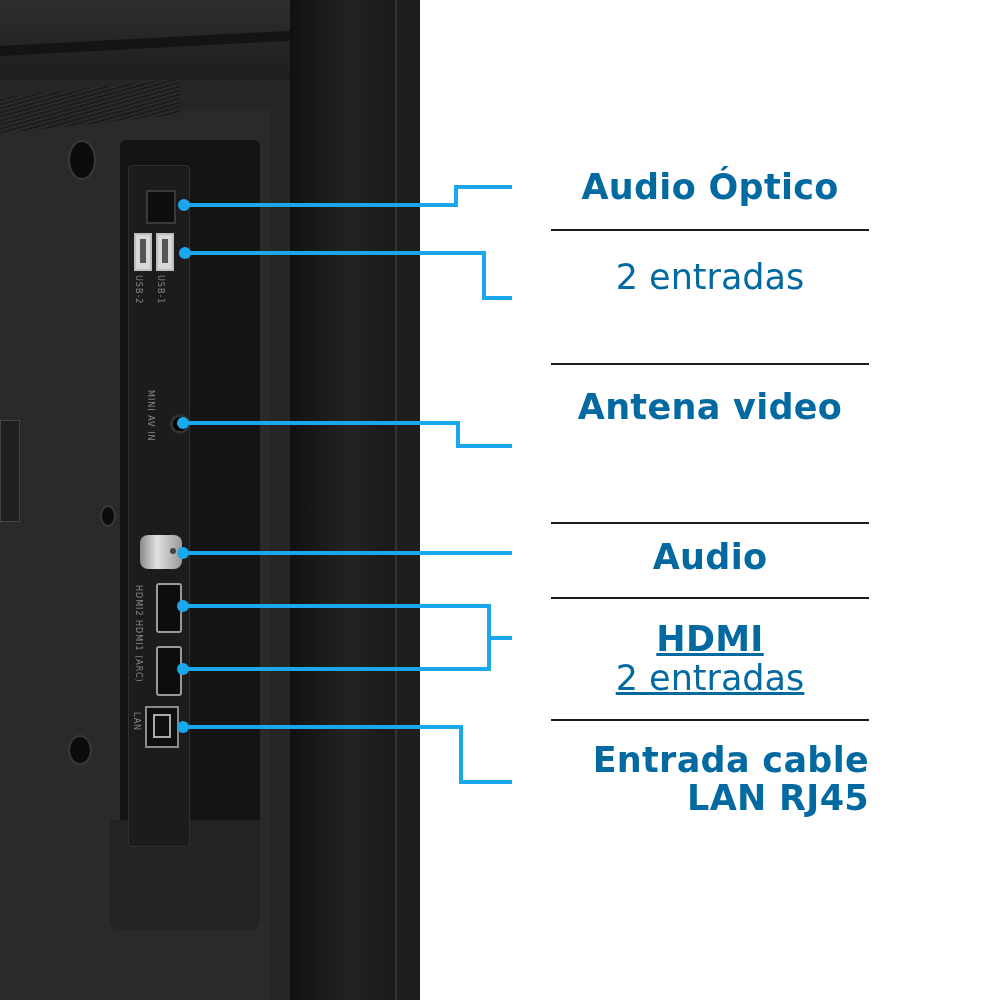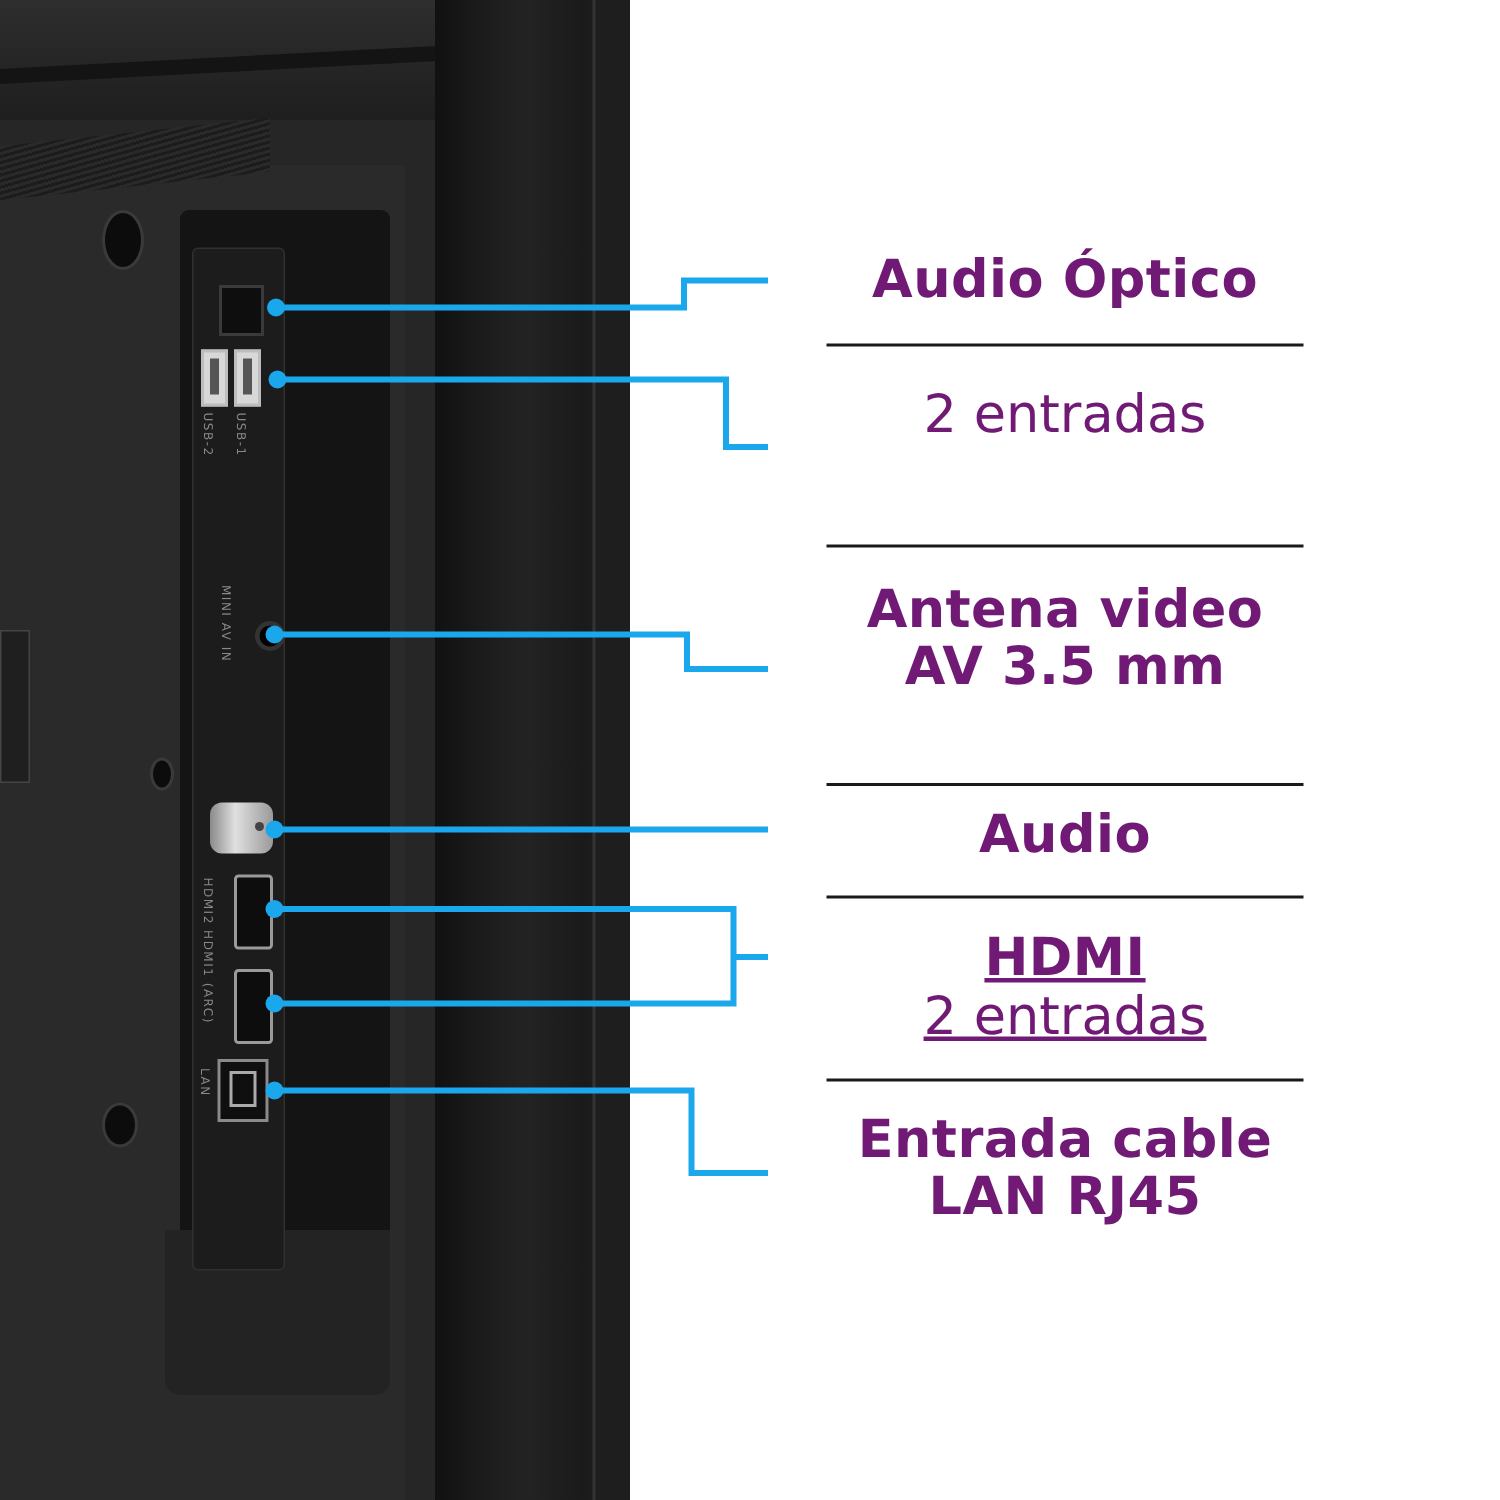--- a/index.html
+++ b/index.html
@@ -22,21 +22,21 @@
   .usb { width:14px; height:34px; top:233px; background:#d8d8d8; border:2px solid #bdbdbd; }
   .usb::after { content:""; position:absolute; left:4px; top:4px; width:6px; height:24px; background:#555; }
   .jack { left:170px; top:414px; width:14px; height:14px; border-radius:50%; background:#000; border:3px solid #333; }
   .antenna { left:140px; top:535px; width:42px; height:34px; border-radius:8px; background:linear-gradient(90deg,#8a8a8a,#e0e0e0 40%,#9a9a9a); }
   .antenna::after { content:""; position:absolute; right:6px; top:13px; width:6px; height:6px; border-radius:50%; background:#444; }
   .hdmi { left:156px; width:22px; height:46px; background:#0d0d0d; border:2px solid #9a9a9a; border-radius:3px; }
   .rj45 { left:145px; top:706px; width:30px; height:38px; background:#0f0f0f; border:2px solid #8a8a8a; }
   .rj45::after { content:""; position:absolute; left:6px; top:6px; width:14px; height:20px; border:2px solid #aaa; }
   .tiny-text { position:absolute; color:#8a8a8a; font-size:8px; writing-mode:vertical-rl; letter-spacing:1px; }
   svg.leaders { position:absolute; left:0; top:0; width:1000px; height:1000px; pointer-events:none; }
-  .label-block { position:absolute; left:551px; width:318px; text-align:center; color:#701a75; }
+  .label-block { position:absolute; left:551px; width:318px; text-align:center; color:#0369a1; }
   .label-title { font-weight:bold; font-size:35px; line-height:38px; letter-spacing:0.3px; }
   .label-sub { font-size:35px; line-height:40px; font-weight:normal; }
   .divider { position:absolute; left:551px; width:318px; height:2px; background:#1a1a1a; }
 </style>
 </head>
 <body>
 
 <div class="photo">
   <div class="layer bezel-top"></div>
   <div class="layer bezel-groove"></div>
@@ -94,31 +94,30 @@
 </div>
 <div class="divider" style="top:229px;"></div>
 
 <div class="label-block" style="top:257px;">
   <div class="label-sub">2 entradas</div>
 </div>
 <div class="divider" style="top:363px;"></div>
 
 <div class="label-block" style="top:388px;">
   <div class="label-title">Antena video</div>
-  <div class="label-title">AV 3.5 mm</div>
 </div>
 <div class="divider" style="top:522px;"></div>
 
 <div class="label-block" style="top:538px;">
   <div class="label-title">Audio</div>
 </div>
 <div class="divider" style="top:597px;"></div>
 
 <div class="label-block" style="top:620px;text-decoration:underline;">
   <div class="label-title">HDMI</div>
   <div class="label-sub">2 entradas</div>
 </div>
 <div class="divider" style="top:719px;"></div>
 
-<div class="label-block" style="top:741px;">
+<div class="label-block" style="top:741px;text-align:right;">
   <div class="label-title">Entrada cable</div>
   <div class="label-title">LAN RJ45</div>
 </div>
 
 </body></html>

